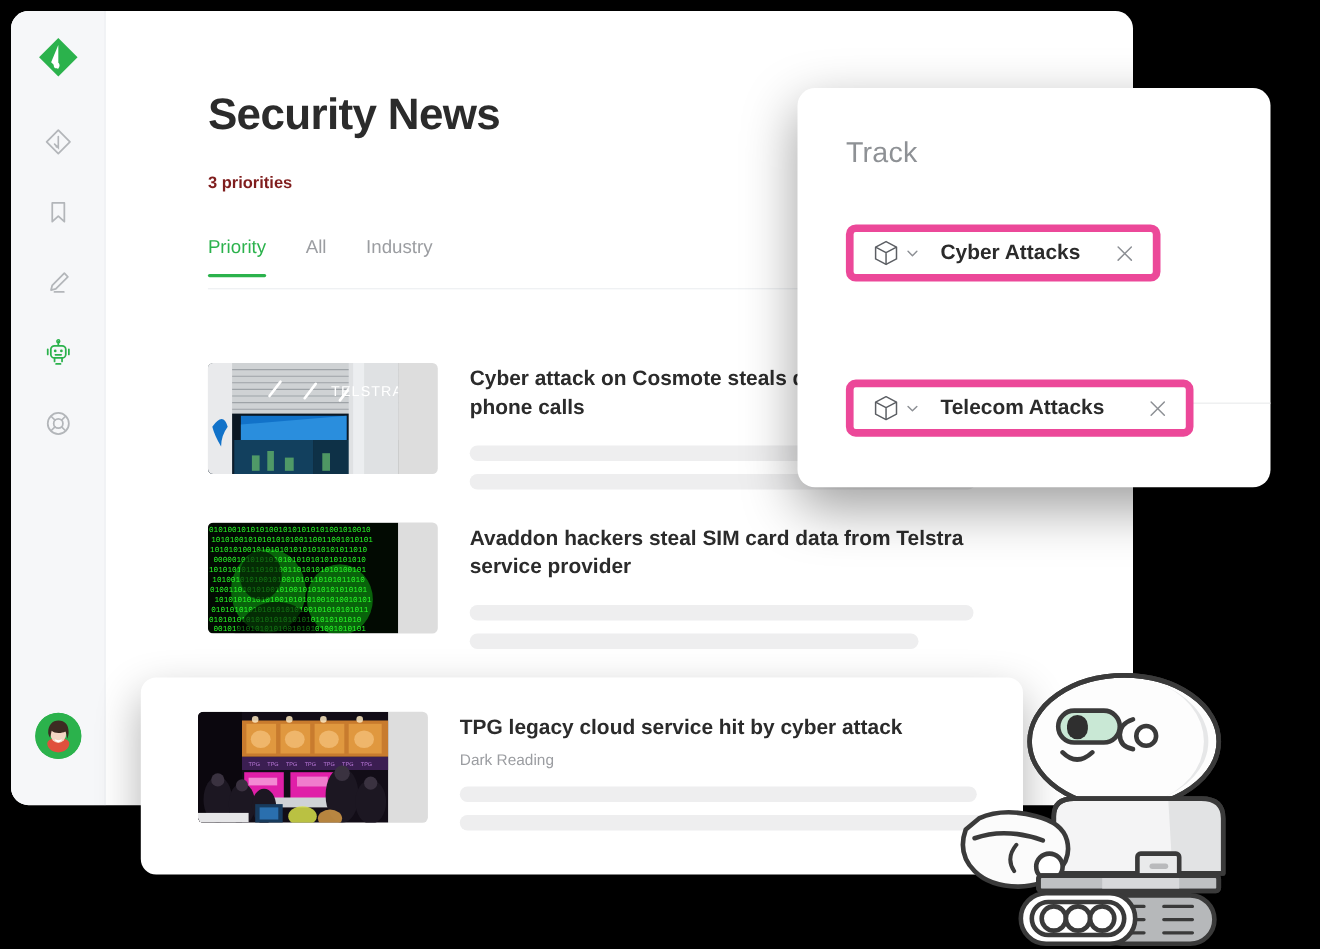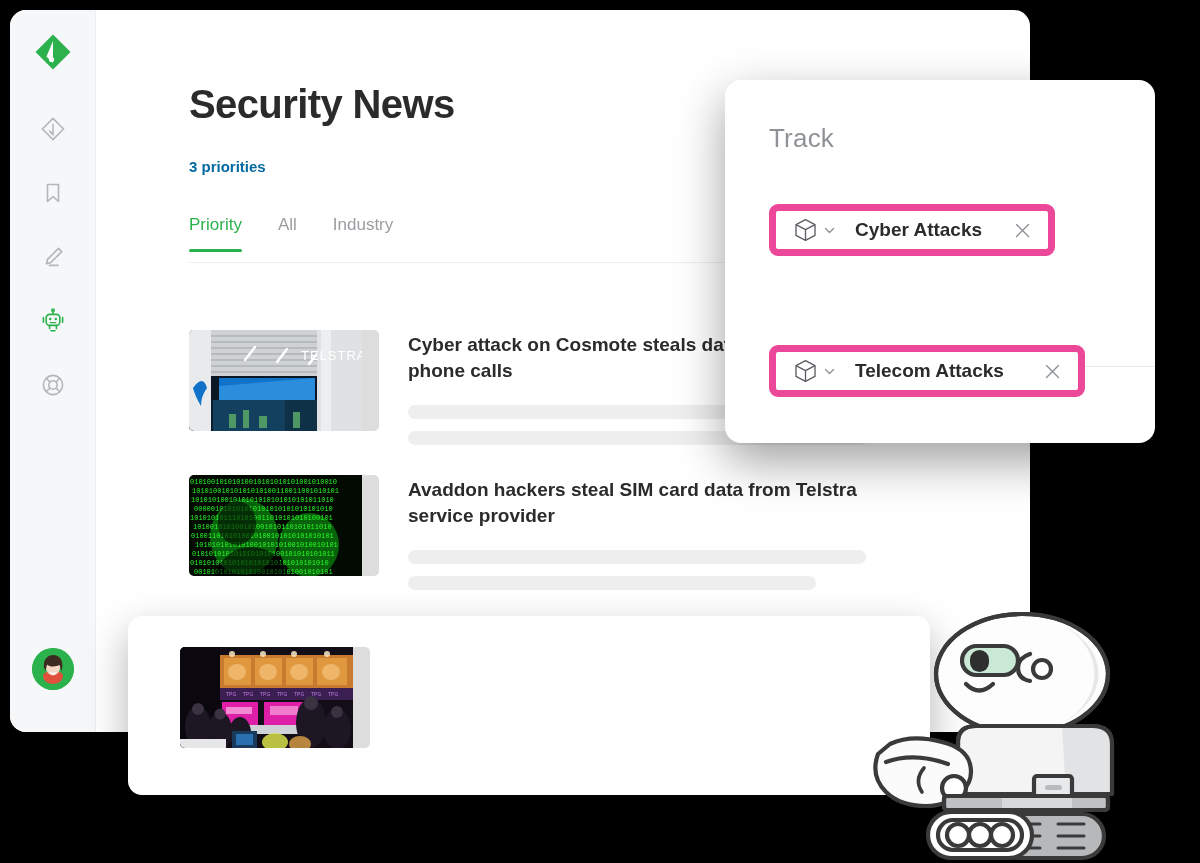--- a/index.html
+++ b/index.html
@@ -29,41 +29,41 @@
   }
 
   
   .content{position:absolute;left:85px;top:0;right:0;bottom:0;padding:0;}
   .page-title{
     position:absolute;left:94px;top:72px;margin:0;
     font-size:40px;font-weight:bold;color:#2b2b2b;letter-spacing:-.6px;
   }
   .subtitle{
     position:absolute;left:94px;top:148px;margin:0;
-    font-size:15px;font-weight:bold;color:#0369a1;
+    font-size:15px;font-weight:bold;color:#7f1d1d;
   }
   .tabs{
     position:absolute;left:94px;top:205px;right:0;height:48px;
     display:flex;align-items:flex-start;
   }
   .tabs:after{
     content:"";position:absolute;left:0;right:0;bottom:0;height:1px;background:#eceef1;
   }
   .tab{
     font-size:17px;color:#9b9da1;padding:0 0 17px 0;margin-right:36px;
     cursor:pointer;position:relative;white-space:nowrap;
   }
   .tab.active{color:#2bb24c;text-align:center;}
   .tab.active:after{
     content:"";position:absolute;left:0;right:0;bottom:0;height:3px;background:#2bb24c;border-radius:2px;z-index:2;
   }
 
   
   .article{position:absolute;left:94px;display:flex;gap:29px;}
-  .thumb{width:190px;height:101px;border-radius:5px;overflow:hidden;flex:0 0 auto;position:relative;background:#ddd;}
+  .thumb{width:209px;height:101px;border-radius:5px;overflow:hidden;flex:0 0 auto;position:relative;background:#ddd;}
   .art-body{padding-top:2px;width:470px;}
   .art-title{font-size:19px;font-weight:bold;color:#2b2b2b;line-height:1.35;margin:0;}
   .art-source{font-size:14px;color:#9b9da1;margin:7px 0 0 0;}
   .ph{height:14px;border-radius:8px;background:#eeeeef;}
   .ph-row{margin-top:12px;}
 
   
   .float-card{
     position:absolute;left:128px;top:616px;width:802px;height:179px;
     background:#fff;border-radius:14px;box-shadow:0 16px 40px rgba(0,0,0,.30);
@@ -324,20 +324,30 @@
             <circle cx="131" cy="56" r="7"></circle>
               <circle cx="157" cy="65" r="6"></circle>
           </g>
           <rect x="52" y="84" width="25" height="17" fill="#183a5c"></rect>
           <rect x="56" y="87" width="17" height="11" fill="#2a6fae"></rect>
           <ellipse cx="95" cy="95" rx="13" ry="9" fill="#d8e24a" opacity=".85"></ellipse>
           <ellipse cx="120" cy="97" rx="11" ry="8" fill="#e0a24a" opacity=".8"></ellipse>
           <rect x="0" y="92" width="46" height="9" fill="#e6e6e8"></rect>
         </svg>
       </div>
+      <div class="art-body">
+        <p class="art-title">TPG legacy cloud service hit by cyber attack</p>
+        <p class="art-source">Dark Reading</p>
+        <div class="ph-row" style="margin-top:17px;">
+            <div class="ph" style="width:470px;"></div>
+          </div>
+        <div class="ph-row">
+            <div class="ph" style="width:500px;"></div>
+          </div>
+      </div>
     </div>
   </div>
 
   <div class="track-panel">
     <h2 class="track-title">Track</h2>
 
     <div class="chip" style="left:44px;top:124px;width:286px;">
       <span class="cube">
         <svg width="23" height="24" viewBox="0 0 23 24">
           <path d="M11.5 1.6 L21 6.6 v10.8 L11.5 22.4 L2 17.4 V6.6 z" fill="none" stroke="#5b5e63" stroke-width="1.35" stroke-linejoin="round"></path>

